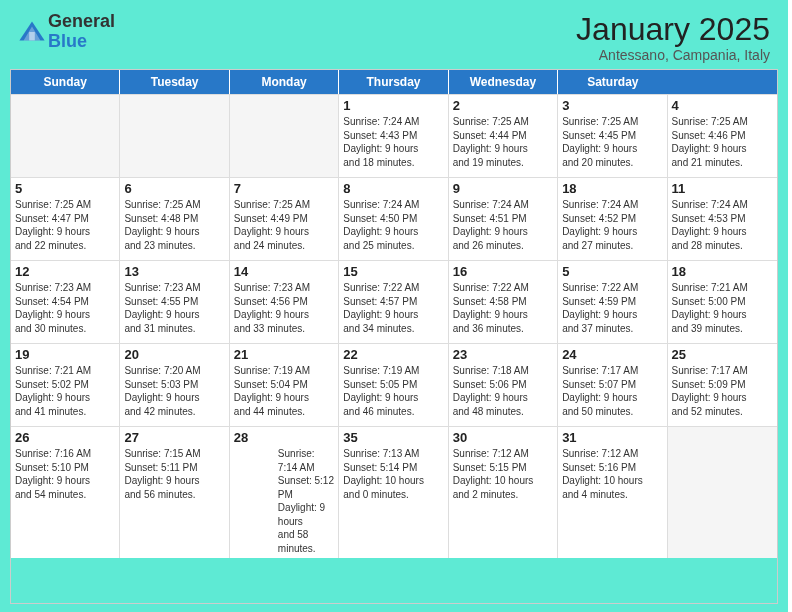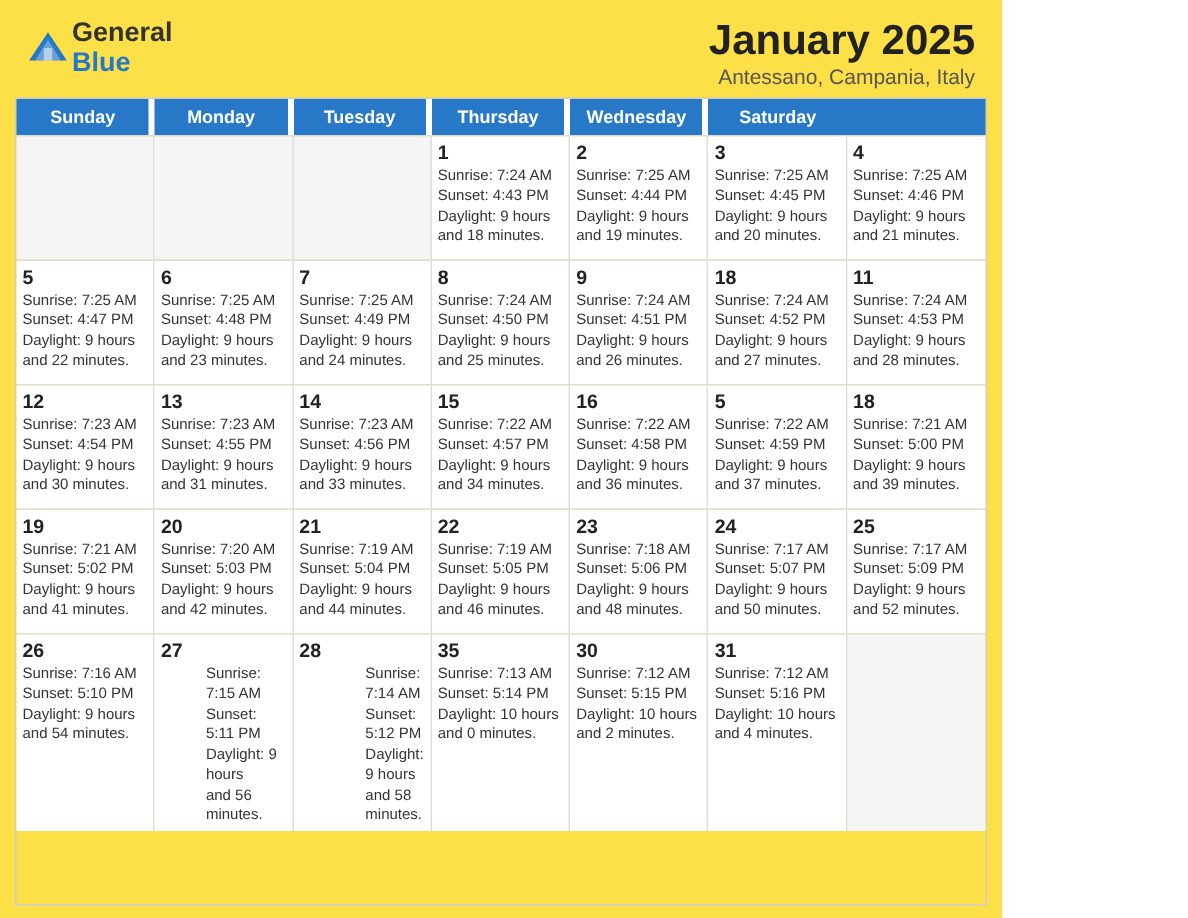--- a/index.html
+++ b/index.html
@@ -4,23 +4,23 @@
   <style>
     * { box-sizing: border-box; margin: 0; padding: 0; }
     body {
       font-family: Arial, sans-serif;
       background: #fff;
       width: 792px;
       height: 612px;
       overflow: hidden;
     }
     .page {
-      width: 668px;
+      width: 788px;
       height: 612px;
-      background: #fde047;
+      background: #5eead4;
       display: flex;
       flex-direction: column;
     }
     .header {
       display: flex;
       justify-content: space-between;
       align-items: flex-start;
       padding: 12px 18px 6px 18px;
     }
     .logo {
@@ -45,22 +45,22 @@
     .logo-icon {
       width: 28px;
       height: 28px;
       margin-right: 2px;
       fill: #2878c8;
     }
     .title-block {
       text-align: right;
     }
     .month-title {
-      font-size: 28px;
-      font-weight: bold;
+      font-size: 32px;
+      font-weight: normal;
       color: #222;
       line-height: 1.1;
     }
     .location {
       font-size: 14px;
       color: #555;
     }
     .calendar {
       flex: 1;
       margin: 0 10px 8px 10px;
@@ -70,21 +70,21 @@
       display: grid;
       grid-template-columns: repeat(7, 1fr);
       background: #2878c8;
     }
     .cal-header-cell {
       color: #fff;
       font-size: 12px;
       font-weight: bold;
       padding: 5px 4px;
       text-align: center;
-      border-right: 4px solid #ffffff;
+      border-right: 1px solid #ffffff;
     }
     .cal-header-cell:last-child { border-right: none; }
     .cal-body {
       display: flex;
       flex-direction: column;
     }
     .cal-row {
       display: grid;
       grid-template-columns: repeat(7, 1fr);
       border-top: 1px solid #ddd;
@@ -131,22 +131,22 @@
     </div>
     <div class="title-block">
       <div class="month-title">January 2025</div>
       <div class="location">Antessano, Campania, Italy</div>
     </div>
   </div>
 
   <div class="calendar">
     <div class="cal-header-row">
     <div class="cal-header-cell">Sunday</div>
+        <div class="cal-header-cell">Tuesday</div>
         <div class="cal-header-cell">Monday</div>
-        <div class="cal-header-cell">Tuesday</div>
         <div class="cal-header-cell">Thursday</div>
         <div class="cal-header-cell">Wednesday</div>
         <div class="cal-header-cell">Saturday</div>
       </div>
     <div class="cal-body">
     <div class="cal-row">
           <div class="cal-cell empty"></div>
           <div class="cal-cell empty"></div>
           <div class="cal-cell empty"></div>
           <div class="cal-cell">
@@ -334,21 +334,21 @@
         <div class="cal-row">
           <div class="cal-cell">
             <span class="day-num">26</span>
             <div class="cell-info" style="white-space: pre-line;">Sunrise: 7:16 AM
 Sunset: 5:10 PM
 Daylight: 9 hours
 and 54 minutes.</div>
           </div>
           <div class="cal-cell">
             <span class="day-num">27</span>
-            <div class="cell-info" style="white-space: pre-line; margin-left: 30px;">Sunrise: 7:15 AM
+            <div class="cell-info" style="white-space: pre-line;">Sunrise: 7:15 AM
 Sunset: 5:11 PM
 Daylight: 9 hours
 and 56 minutes.</div>
           </div>
           <div class="cal-cell">
             <span class="day-num">28</span>
             <div class="cell-info" style="white-space: pre-line; margin-left: 44px;">Sunrise: 7:14 AM
 Sunset: 5:12 PM
 Daylight: 9 hours
 and 58 minutes.</div>

